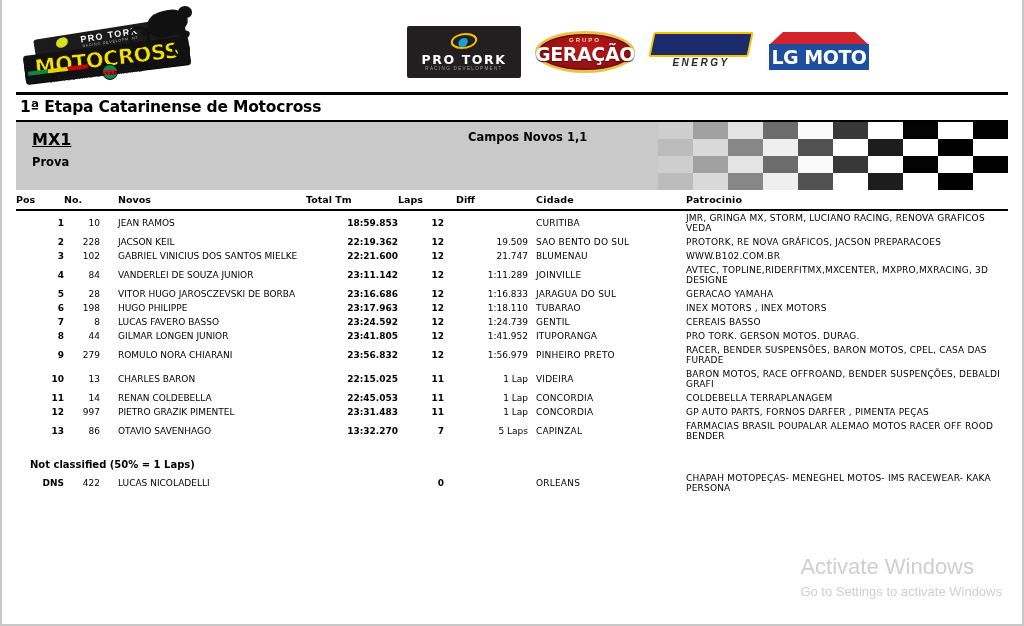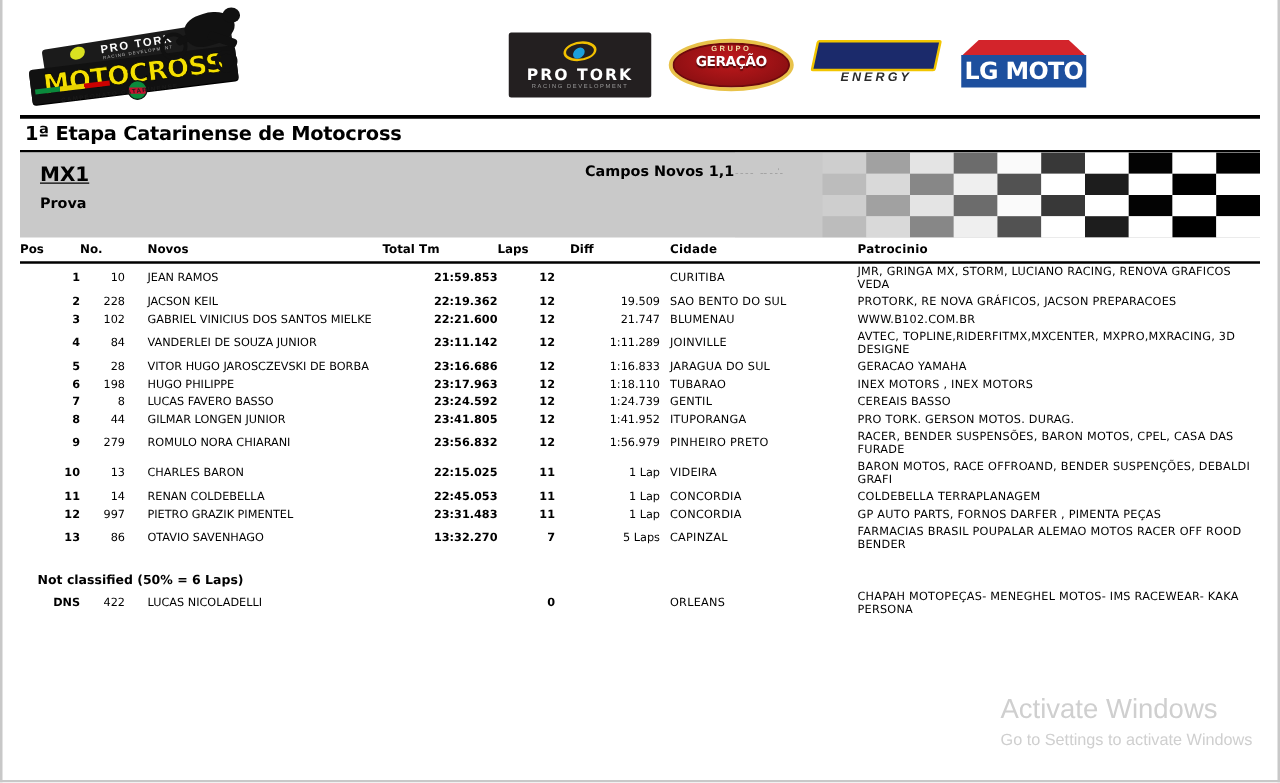--- a/index.html
+++ b/index.html
@@ -161,21 +161,21 @@
     background:radial-gradient(ellipse at 50% 40%, #c0191c 0%, #8c0f12 75%);
     border:3px solid #e8c24a;
     box-shadow:inset 0 0 0 1.5px #6d0b0d;
   }
   .logo-geracao .g-top {
     position:absolute; left:0; top:11px; width:100%; text-align:center;
     color:#efe1a8; font-size:6px; font-weight:bold; letter-spacing:2px;
   }
   .logo-geracao .g-main {
     position:absolute; left:0; top:17px; width:100%; text-align:center;
-    color:#fff; font-size:11px; font-weight:bold; letter-spacing:-0.4px;
+    color:#fff; font-size:19px; font-weight:bold; letter-spacing:-0.4px;
     font-family:"DejaVu Sans", sans-serif;
     text-shadow:0 1px 1px #4d0608;
   }
 
   .logo-blade {
     width:104px; height:52px; position:relative;
   }
   .logo-blade .bl-band {
     position:absolute; left:2px; top:6px; width:100px; height:25px;
     background:#1b2a6b; transform:skewX(-12deg);
@@ -476,21 +476,21 @@
         </tr>
       </thead>
     </table>
     <div class="hrule"></div>
     <table class="results">
       <tbody id="results-body">
           <tr>
             <td class="c-pos">1</td>
             <td class="c-no">10</td>
             <td class="c-name">JEAN RAMOS</td>
-            <td class="c-tm">21:59.853</td>
+            <td class="c-tm">18:59.853</td>
             <td class="c-laps">12</td>
             <td class="c-diff"></td>
             <td class="c-cid">CURITIBA</td>
             <td class="c-pat">JMR, GRINGA MX, STORM, LUCIANO RACING, RENOVA GRAFICOS VEDA</td>
           </tr>
           <tr>
             <td class="c-pos">2</td>
             <td class="c-no">228</td>
             <td class="c-name">JACSON KEIL</td>
             <td class="c-tm">22:19.362</td>
@@ -606,21 +606,21 @@
             <td class="c-tm">13:32.270</td>
             <td class="c-laps">7</td>
             <td class="c-diff">5 Laps</td>
             <td class="c-cid">CAPINZAL</td>
             <td class="c-pat">FARMACIAS BRASIL POUPALAR ALEMAO MOTOS RACER OFF ROOD BENDER</td>
           </tr>
         </tbody>
     </table>
   </div>
 
-  <div class="notclass">Not classified (50% = 6 Laps)</div>
+  <div class="notclass">Not classified (50% = 1 Laps)</div>
   <div class="dns-table">
     <table class="results">
       <tbody id="dns-body">
           <tr>
             <td class="c-pos">DNS</td>
             <td class="c-no">422</td>
             <td class="c-name">LUCAS NICOLADELLI</td>
             <td class="c-tm"></td>
             <td class="c-laps">0</td>
             <td class="c-diff"></td>

